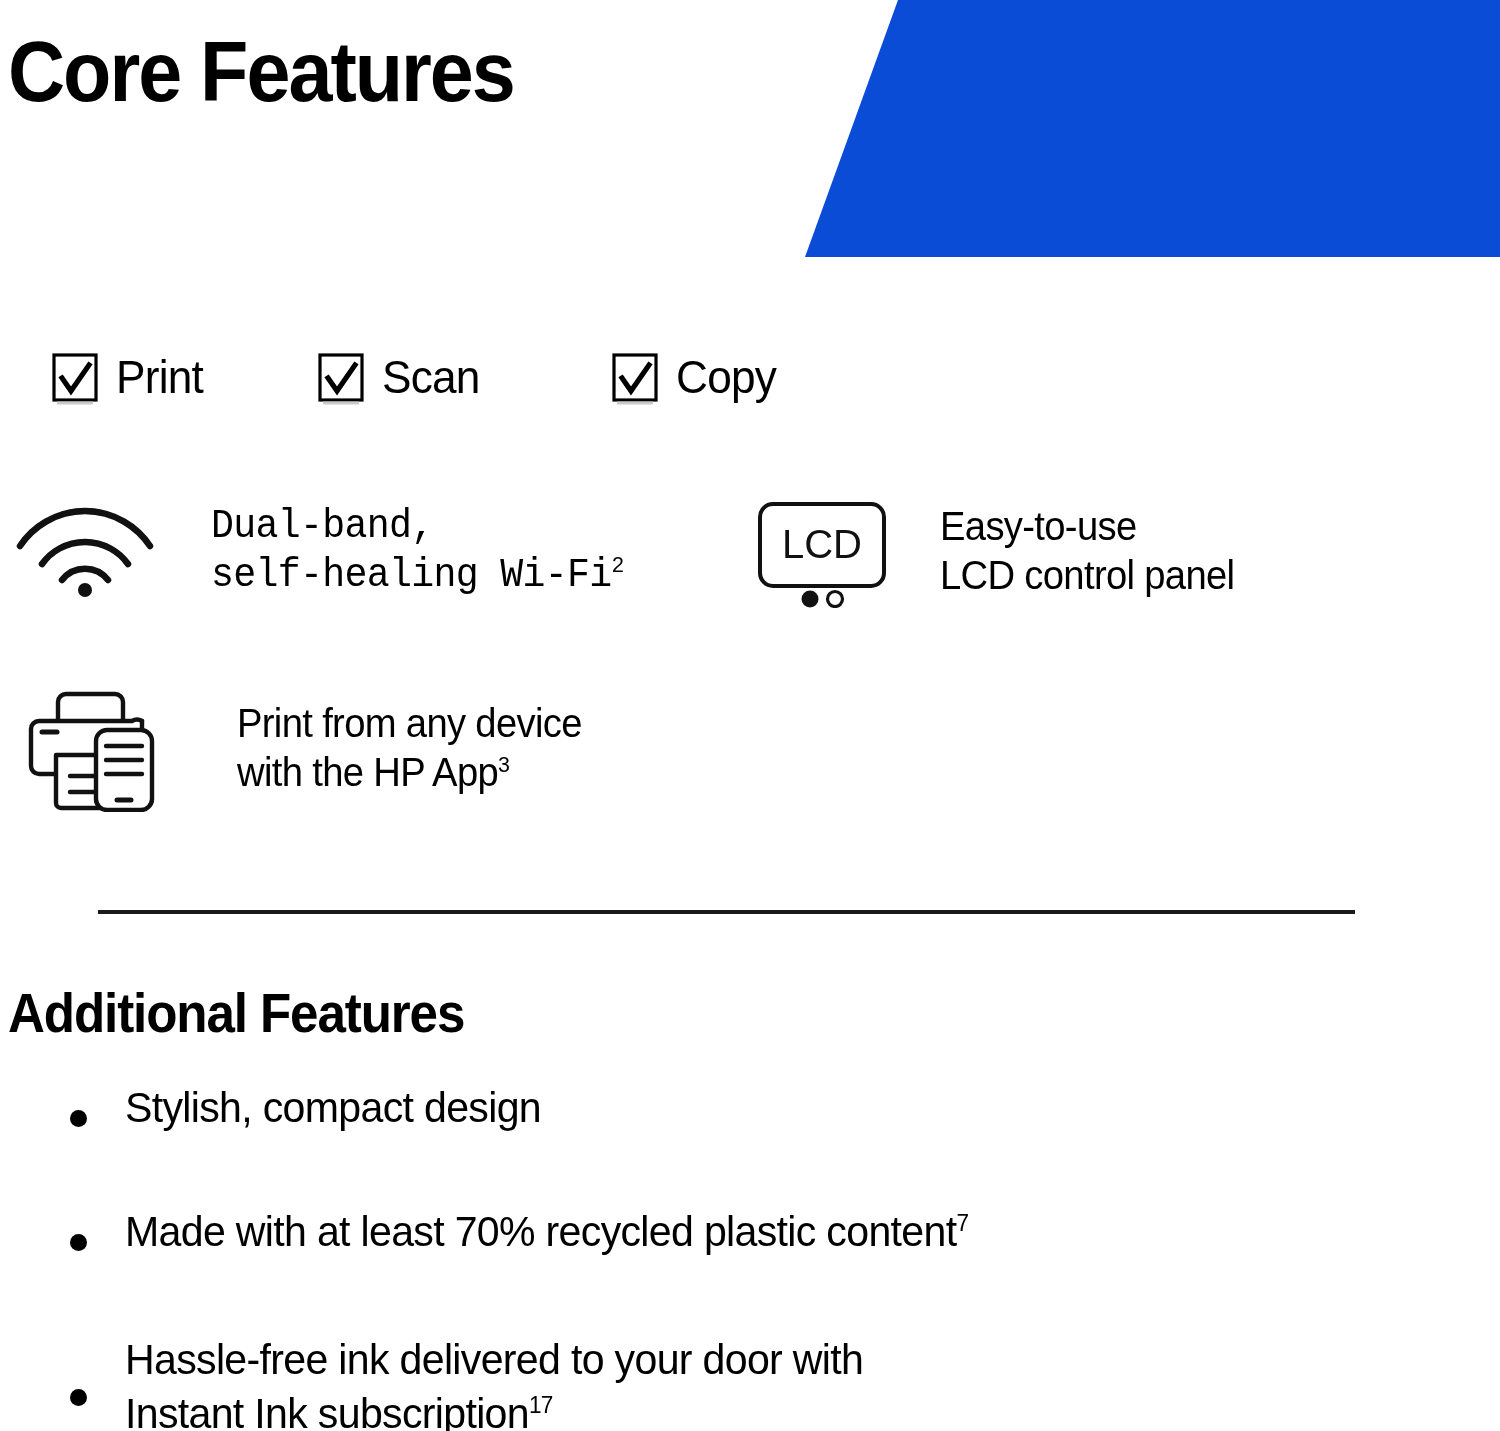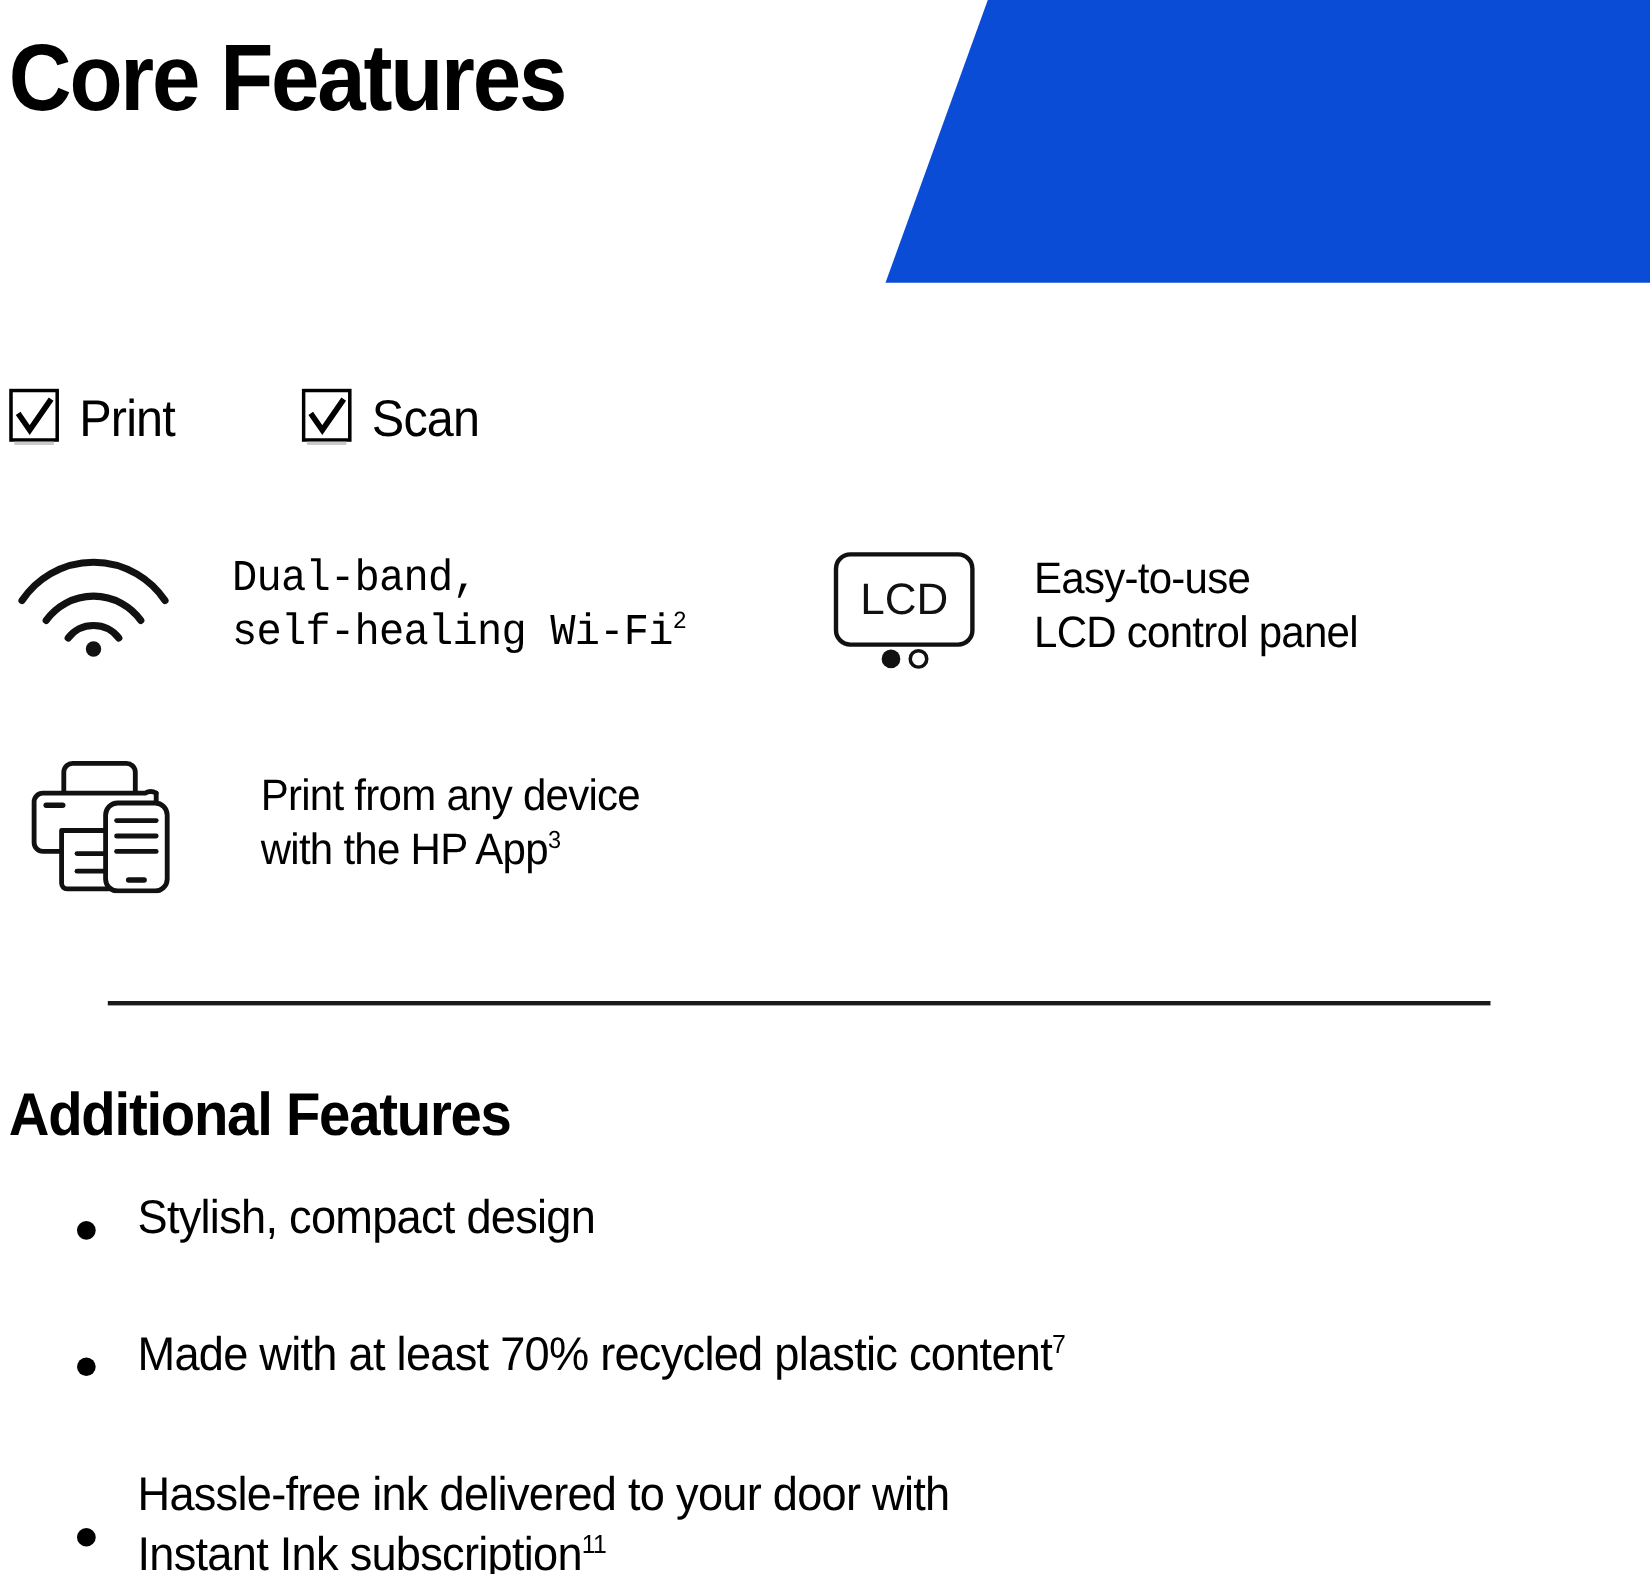--- a/index.html
+++ b/index.html
@@ -57,24 +57,25 @@
   
   .checkrow {
     position: absolute;
     left: 0;
     top: 338px;
     width: 1400px;
     height: 70px;
   }
   .check-item {
     position: absolute;
-    top: 0;
+    top: 12px;
     display: flex;
-    align-items: flex-end;
+    align-items: flex-start;
     height: 68px;
+    margin-left: 44px;
   }
   .check-item.i0 { left: 8px; }
   .check-item.i1 { left: 274px; }
   .check-item.i2 { left: 568px; }
 
   .checkbox-icon {
     width: 46px;
     height: 53px;
     display: block;
     flex: 0 0 auto;
@@ -199,20 +200,28 @@
 
   <div class="check-item i1">
     <svg class="checkbox-icon" viewBox="0 0 46 53">
       <rect x="2" y="2" width="42" height="45" fill="none" stroke="#000" stroke-width="3.2"></rect>
       <path d="M 10 25 L 19 38 L 37 12" fill="none" stroke="#000" stroke-width="5.2" stroke-linecap="square" stroke-linejoin="miter"></path>
       <rect x="5" y="48.5" width="36" height="3" fill="#c9c9c9"></rect>
     </svg>
     <span class="check-label">Scan</span>
   </div>
 
+  <div class="check-item i2">
+    <svg class="checkbox-icon" viewBox="0 0 46 53">
+      <rect x="2" y="2" width="42" height="45" fill="none" stroke="#000" stroke-width="3.2"></rect>
+      <path d="M 10 25 L 19 38 L 37 12" fill="none" stroke="#000" stroke-width="5.2" stroke-linecap="square" stroke-linejoin="miter"></path>
+      <rect x="5" y="48.5" width="36" height="3" fill="#c9c9c9"></rect>
+    </svg>
+    <span class="check-label">Copy</span>
+  </div>
 
 </div>
 
 <div class="feature feat-wifi">
   <svg class="feature-icon" width="142" height="98" viewBox="0 0 142 98">
     <path d="M 6 46 A 78 78 0 0 1 136 46" fill="none" stroke="#111" stroke-width="6.5" stroke-linecap="round"></path>
     <path d="M 28 64 A 53 53 0 0 1 114 64" fill="none" stroke="#111" stroke-width="6.5" stroke-linecap="round"></path>
     <path d="M 48 80 A 29 29 0 0 1 94 80" fill="none" stroke="#111" stroke-width="6.5" stroke-linecap="round"></path>
     <circle cx="71" cy="90" r="7" fill="#111"></circle>
   </svg>
@@ -278,17 +287,17 @@
     <span class="bullet-dot"></span>
     <div class="bullet-text">
       <div><span>Made with at least 70% recycled plastic content</span><sup>7</sup></div>
     </div>
   </div>
 
   <div class="bullet-item b2">
     <span class="bullet-dot"></span>
     <div class="bullet-text">
       <div>Hassle-free ink delivered to your door with</div>
-      <div><span>Instant Ink subscription</span><sup>11</sup></div>
+      <div><span>Instant Ink subscription</span><sup>17</sup></div>
     </div>
   </div>
 
 </div>
 
 </body></html>

